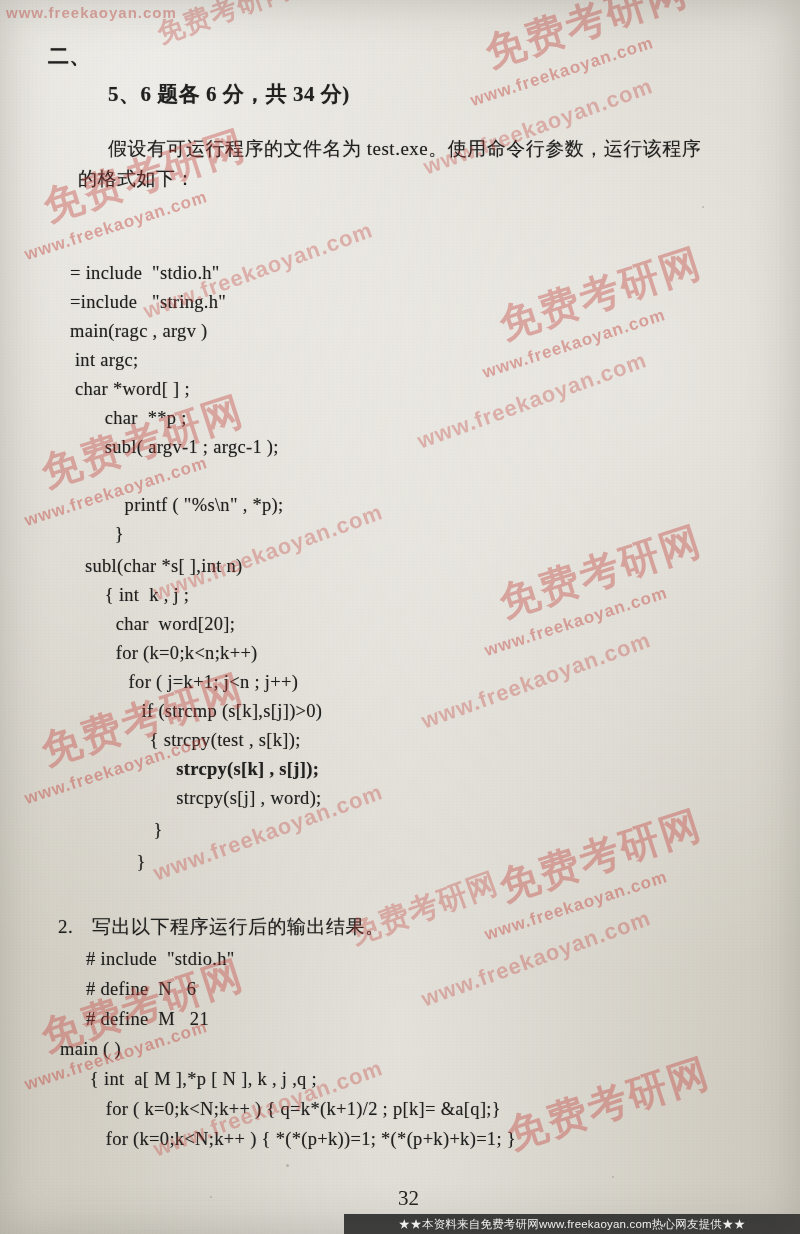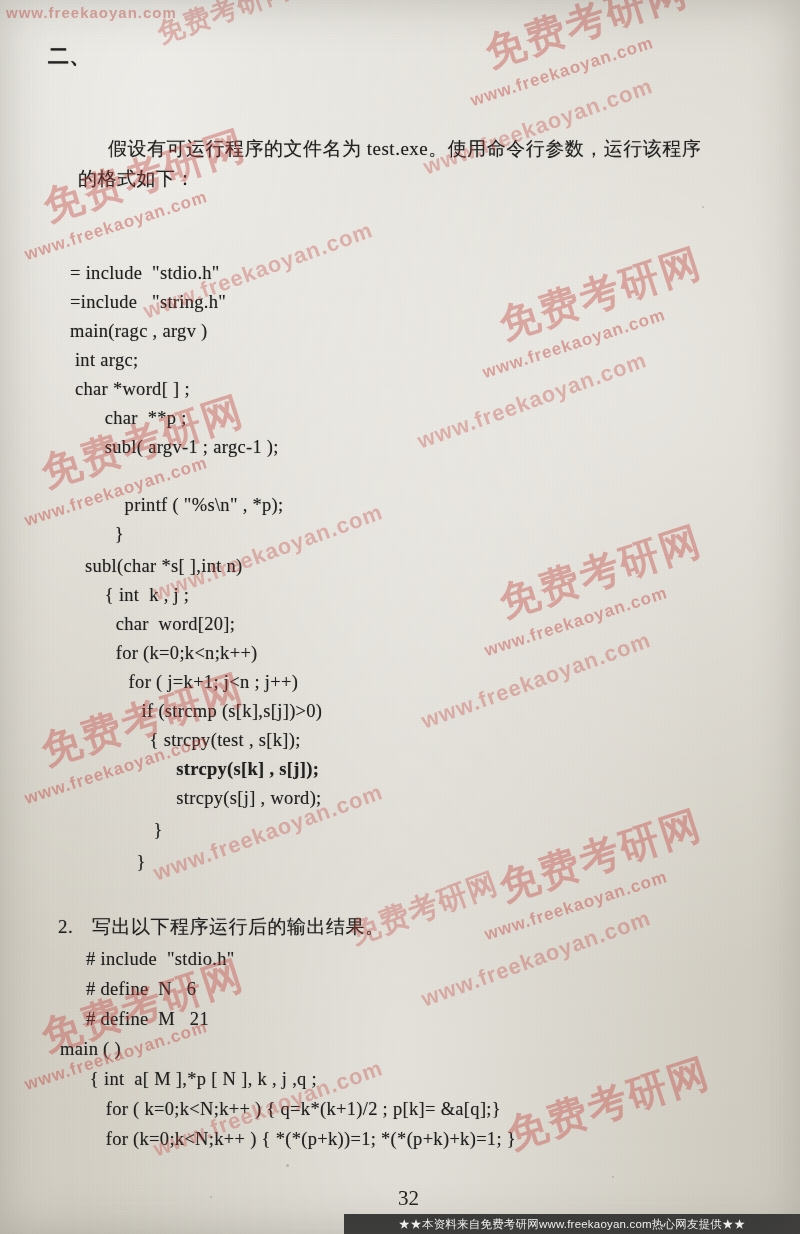--- a/index.html
+++ b/index.html
@@ -136,20 +136,21 @@
 </style>
 </head>
 <body>
 
 <div id="page"></div>
 <div id="grain"></div>
 
 <div id="content">
 
   <div class="line cn" style="left:48px; top:42px; font-size:21px; font-weight:bold;">二、</div>
+  <div class="line cn" style="left:108px; top:80px; font-size:21px; font-weight:bold;">5、6 题各 6 分，共 34 分)</div>
 
   <div class="line cn" style="left:108px; top:136px;">假设有可运行程序的文件名为 test.exe。使用命令行参数，运行该程序</div>
   <div class="line cn" style="left:78px; top:166px;">的格式如下：</div>
 
   <div class="line code" style="left:70px; top:263px;">= include  "stdio.h"</div>
   <div class="line code" style="left:70px; top:292px;">=include   "string.h"</div>
   <div class="line code" style="left:70px; top:321px;">main(ragc , argv )</div>
   <div class="line code" style="left:70px; top:350px;"> int argc;</div>
   <div class="line code" style="left:70px; top:379px;"> char *word[ ] ;</div>
   <div class="line code" style="left:90px; top:408px;">   char  **p ;</div>

